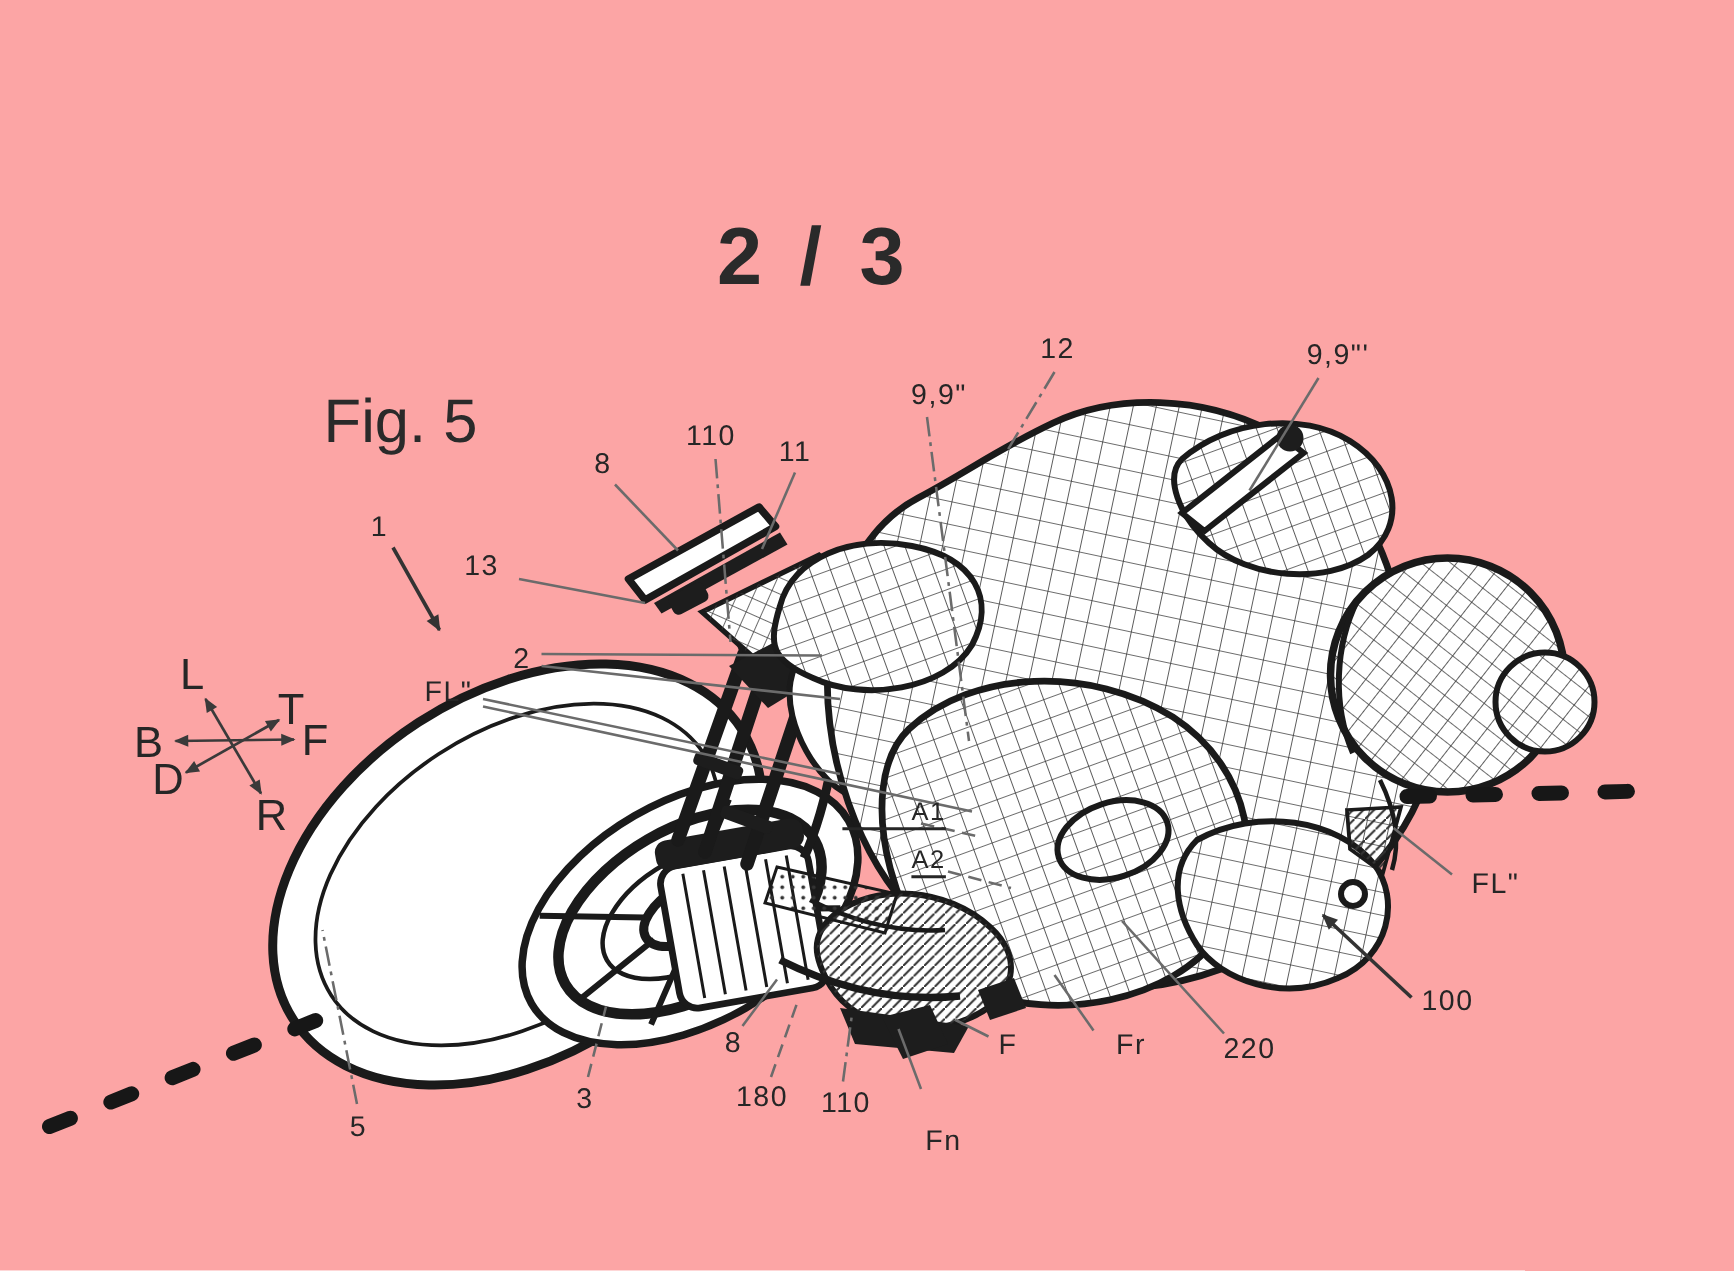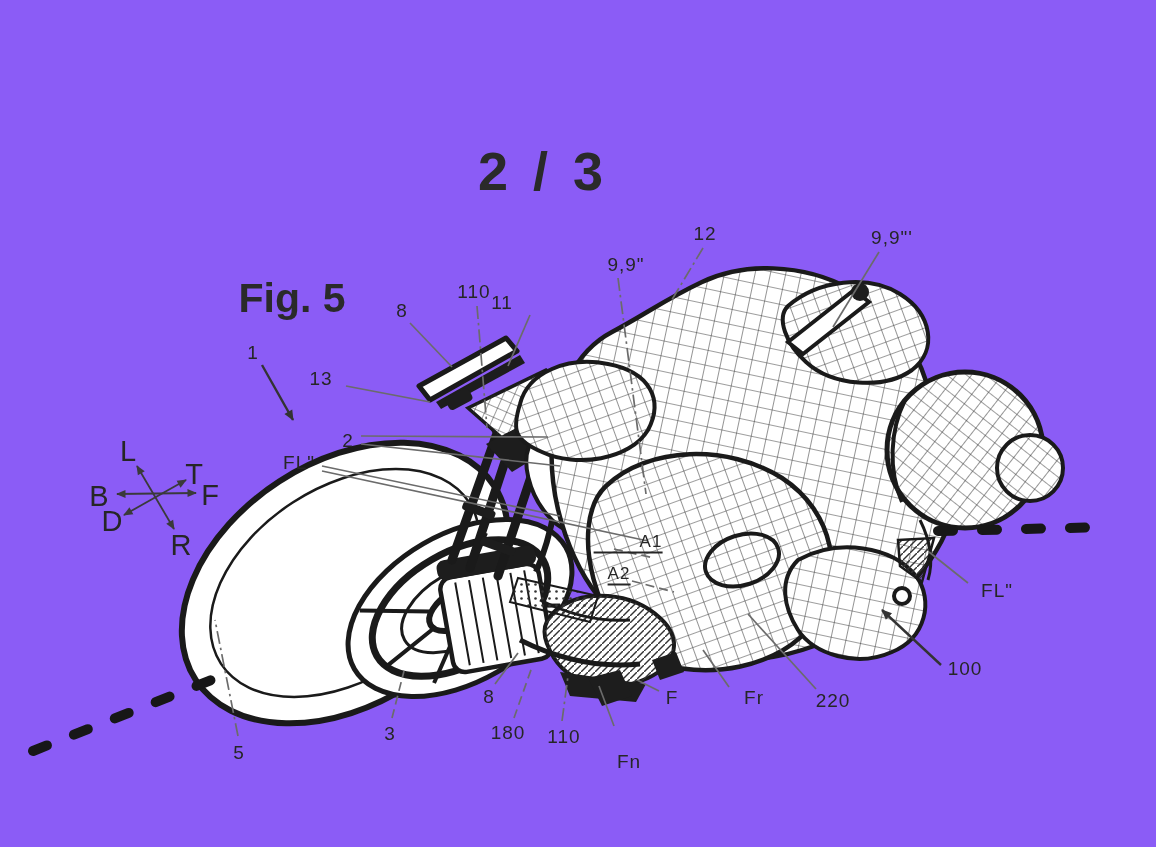--- a/index.html
+++ b/index.html
@@ -1,27 +1,27 @@
 <!DOCTYPE html>
 <html><head>
 <meta charset="utf-8">
 <style>
   html,body{margin:0;padding:0;background:#ffffff;}
   #stage{
-    position:relative;width:1156px;height:847px;background:#8b5cf6;overflow:hidden;
+    position:relative;width:1156px;height:847px;background:#fca5a5;overflow:hidden;
     font-family:"Liberation Sans",sans-serif;color:#222;
   }
   #stage svg{position:absolute;left:0;top:0;}
   .page-title{
     position:absolute;left:543px;top:171px;transform:translate(-50%,-50%);
     font-size:54px;font-weight:bold;letter-spacing:5px;color:#2a2a2a;white-space:nowrap;
   }
   .fig-label{
-    position:absolute;left:267px;top:298px;transform:translate(-50%,-50%);
-    font-size:41px;font-weight:bold;color:#2a2a2a;white-space:nowrap;margin-left:25px;
+    position:absolute;left:267px;top:281px;transform:translate(-50%,-50%);
+    font-size:41px;font-weight:normal;color:#2a2a2a;white-space:nowrap;
   }
   .ref-label{
     position:absolute;transform:translate(-50%,-50%);
     font-size:19px;color:#262626;letter-spacing:1px;white-space:nowrap;line-height:1;
   }
   .ref-label.underlined{border-bottom:2px solid #262626;padding-bottom:2px;}
   .compass-letter{
     position:absolute;transform:translate(-50%,-50%);
     font-size:29px;color:#262626;line-height:1;
   }
@@ -216,38 +216,38 @@
       <line x1="938" y1="531" x2="1110" y2="527" class="centerline" stroke-dasharray="15 29" stroke-width="10"></line>
     </svg>
 
   <div class="page-title">2 / 3</div>
   <div class="fig-label">Fig. 5</div>
   <div id="label-layer">
       <div class="ref-label" style="left: 253px; top: 352px;">1</div>
       <div class="ref-label" style="left: 321px; top: 378px;">13</div>
       <div class="ref-label" style="left: 402px; top: 310px;">8</div>
       <div class="ref-label" style="left: 474px; top: 291px;">110</div>
-      <div class="ref-label" style="left: 502px; top: 302px;">11</div>
+      <div class="ref-label" style="left: 530px; top: 302px;">11</div>
       <div class="ref-label" style="left: 626px; top: 264px;">9,9"</div>
       <div class="ref-label" style="left: 705px; top: 233px;">12</div>
       <div class="ref-label" style="left: 892px; top: 237px;">9,9"'</div>
       <div class="ref-label" style="left: 348px; top: 440px;">2</div>
       <div class="ref-label" style="left: 299px; top: 462px;">FL"</div>
       <div class="ref-label" style="left: 239px; top: 752px;">5</div>
       <div class="ref-label" style="left: 390px; top: 733px;">3</div>
       <div class="ref-label" style="left: 489px; top: 696px;">8</div>
       <div class="ref-label" style="left: 508px; top: 732px;">180</div>
       <div class="ref-label" style="left: 564px; top: 736px;">110</div>
       <div class="ref-label" style="left: 629px; top: 736px; margin-top: 25px;">Fn</div>
       <div class="ref-label" style="left: 672px; top: 697px;">F</div>
       <div class="ref-label" style="left: 742px; top: 697px; margin-left: 12px;">Fr</div>
       <div class="ref-label" style="left: 833px; top: 700px;">220</div>
       <div class="ref-label" style="left: 965px; top: 668px;">100</div>
       <div class="ref-label" style="left: 997px; top: 590px;">FL"</div>
-      <div class="ref-label underlined" style="left: 628px; top: 543px; font-size: 17px; padding-left: 46px;">A1</div>
+      <div class="ref-label underlined" style="left: 596px; top: 543px; font-size: 17px; padding-left: 46px;">A1</div>
       <div class="ref-label underlined" style="left: 619px; top: 575px; font-size: 17px;">A2</div>
       <div class="compass-letter" style="left: 128px; top: 451px;">L</div>
       <div class="compass-letter" style="left: 194px; top: 474px;">T</div>
       <div class="compass-letter" style="left: 99px; top: 496px;">B</div>
       <div class="compass-letter" style="left: 210px; top: 495px;">F</div>
       <div class="compass-letter" style="left: 112px; top: 521px;">D</div>
       <div class="compass-letter" style="left: 181px; top: 545px;">R</div>
     </div>
 
 </div>

